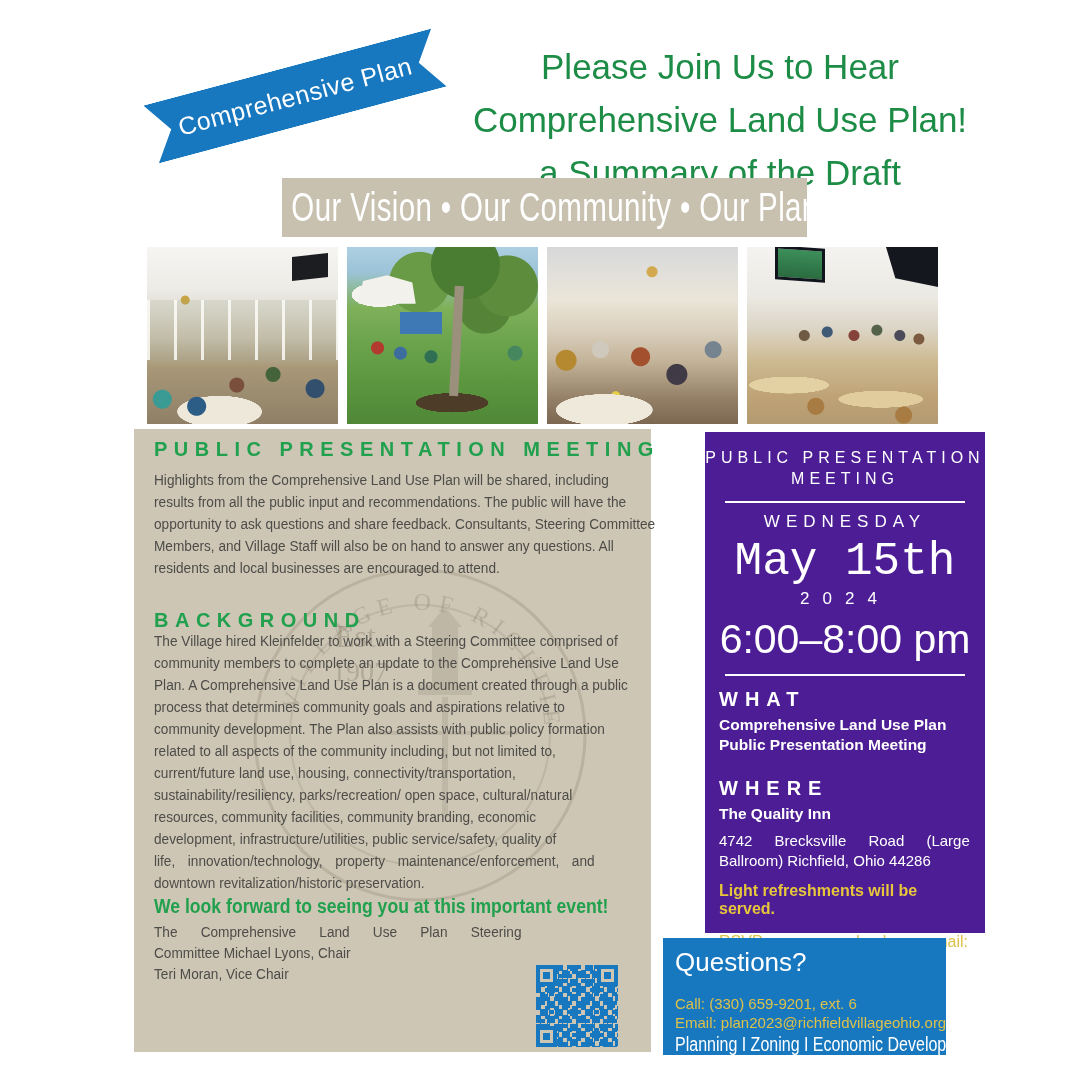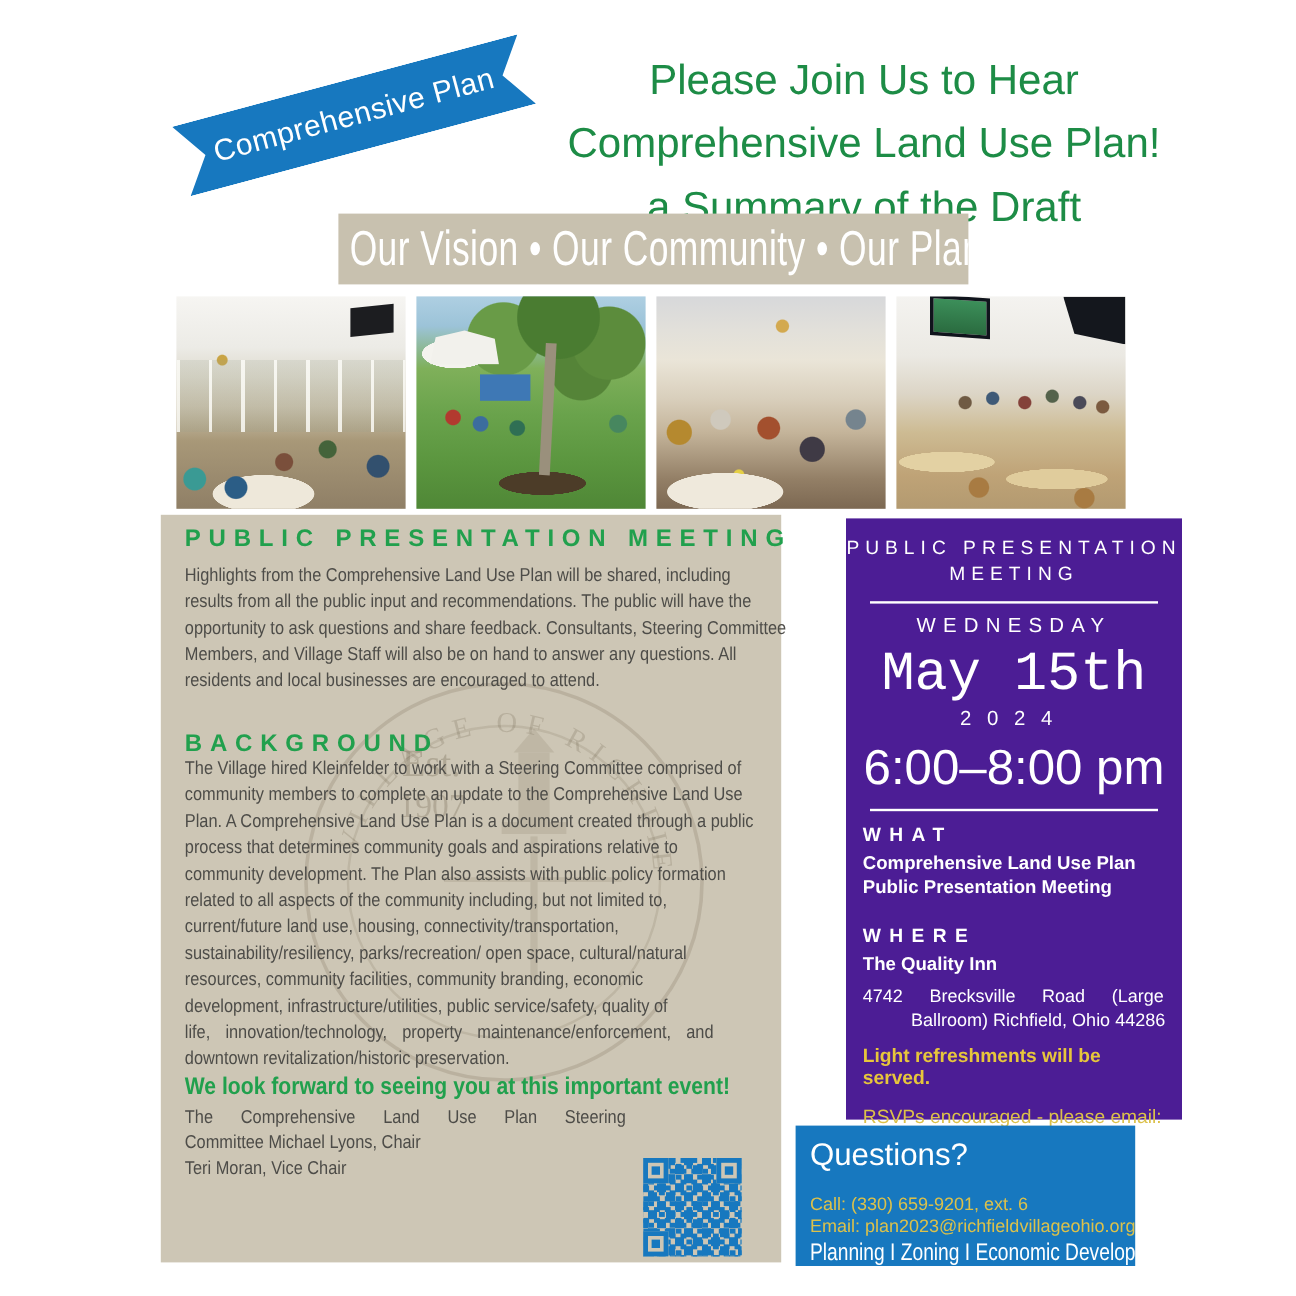--- a/index.html
+++ b/index.html
@@ -97,21 +97,21 @@
   
   .blue-panel{position:absolute;left:663px;top:432px;width:280px;height:501px;background:#4c1d95;
               color:#fff;text-align:center;z-index:2;margin-left:42px;}
   .bp-h{margin-top:15px;font-size:16px;letter-spacing:5px;line-height:21px;}
   hr.bp{width:240px;border:0;border-top:2px solid #fff;margin:12px auto 0;}
   .bp-day{margin-top:9px;font-size:17px;letter-spacing:6px;}
   .bp-date{margin-top:5px;font-size:46px;line-height:50px;font-family:Liberation Mono, monospace;}
   .bp-year{font-size:17px;letter-spacing:13px;margin-top:2px;}
   .bp-time{font-size:41px;line-height:46px;margin-top:7px;}
   .bp-left{text-align:left;padding:12px 14px 0;}
-  .bp-label{font-weight:700;font-size:16px;letter-spacing:7px;}
+  .bp-label{font-weight:700;font-size:20px;letter-spacing:7px;}
   .bp-text{font-size:15.5px;line-height:20px;margin-top:4px;font-weight:bold;}
   .mt22{margin-top:22px;}
   .bp-addr{font-size:15px;line-height:20px;margin-top:7px;}
   .addr1{word-spacing:18px;white-space:nowrap;}
   .bp-refresh{margin-top:11px;font-weight:700;color:#e7c63b;font-size:16px;}
   .bp-rsvp{margin-top:15px;color:#dcc14a;font-size:16px;}
   .bp-email{margin-top:3px;color:#d6bd4e;font-size:15px;}
   
   .questions-panel{position:absolute;left:663px;top:938px;width:283px;height:117px;background:#1778bf;
                    color:#fff;padding:9px 12px;box-sizing:border-box;overflow:hidden;z-index:2;}
@@ -224,21 +224,21 @@
     <div class="bp-year">2024</div>
     <div class="bp-time">6:00–8:00 pm</div>
     <hr class="bp">
     <div class="bp-left">
       <div class="bp-label">WHAT</div>
       <div class="bp-text">Comprehensive Land Use Plan</div>
       <div class="bp-text" style="margin-top:0;">Public Presentation Meeting</div>
       <div class="bp-label mt22">WHERE</div>
       <div class="bp-text">The Quality Inn</div>
       <div class="bp-addr addr1">4742 Brecksville Road (Large</div>
-      <div class="bp-addr" style="margin-top:0;text-align:right;">Ballroom) Richfield, Ohio 44286</div>
+      <div class="bp-addr" style="margin-top:0;">Ballroom) Richfield, Ohio 44286</div>
       <div class="bp-refresh">Light refreshments will be served.</div>
       <div class="bp-rsvp">RSVPs encouraged - please email:</div>
       <div class="bp-email">plan2023@richfieldvillageohio.org</div>
     </div>
   </div>
 
   <div class="questions-panel">
     <div class="q-h">Questions?</div>
     <div class="q-call">Call: (330) 659-9201, ext. 6</div>
     <div class="q-email">Email: plan2023@richfieldvillageohio.org</div>

